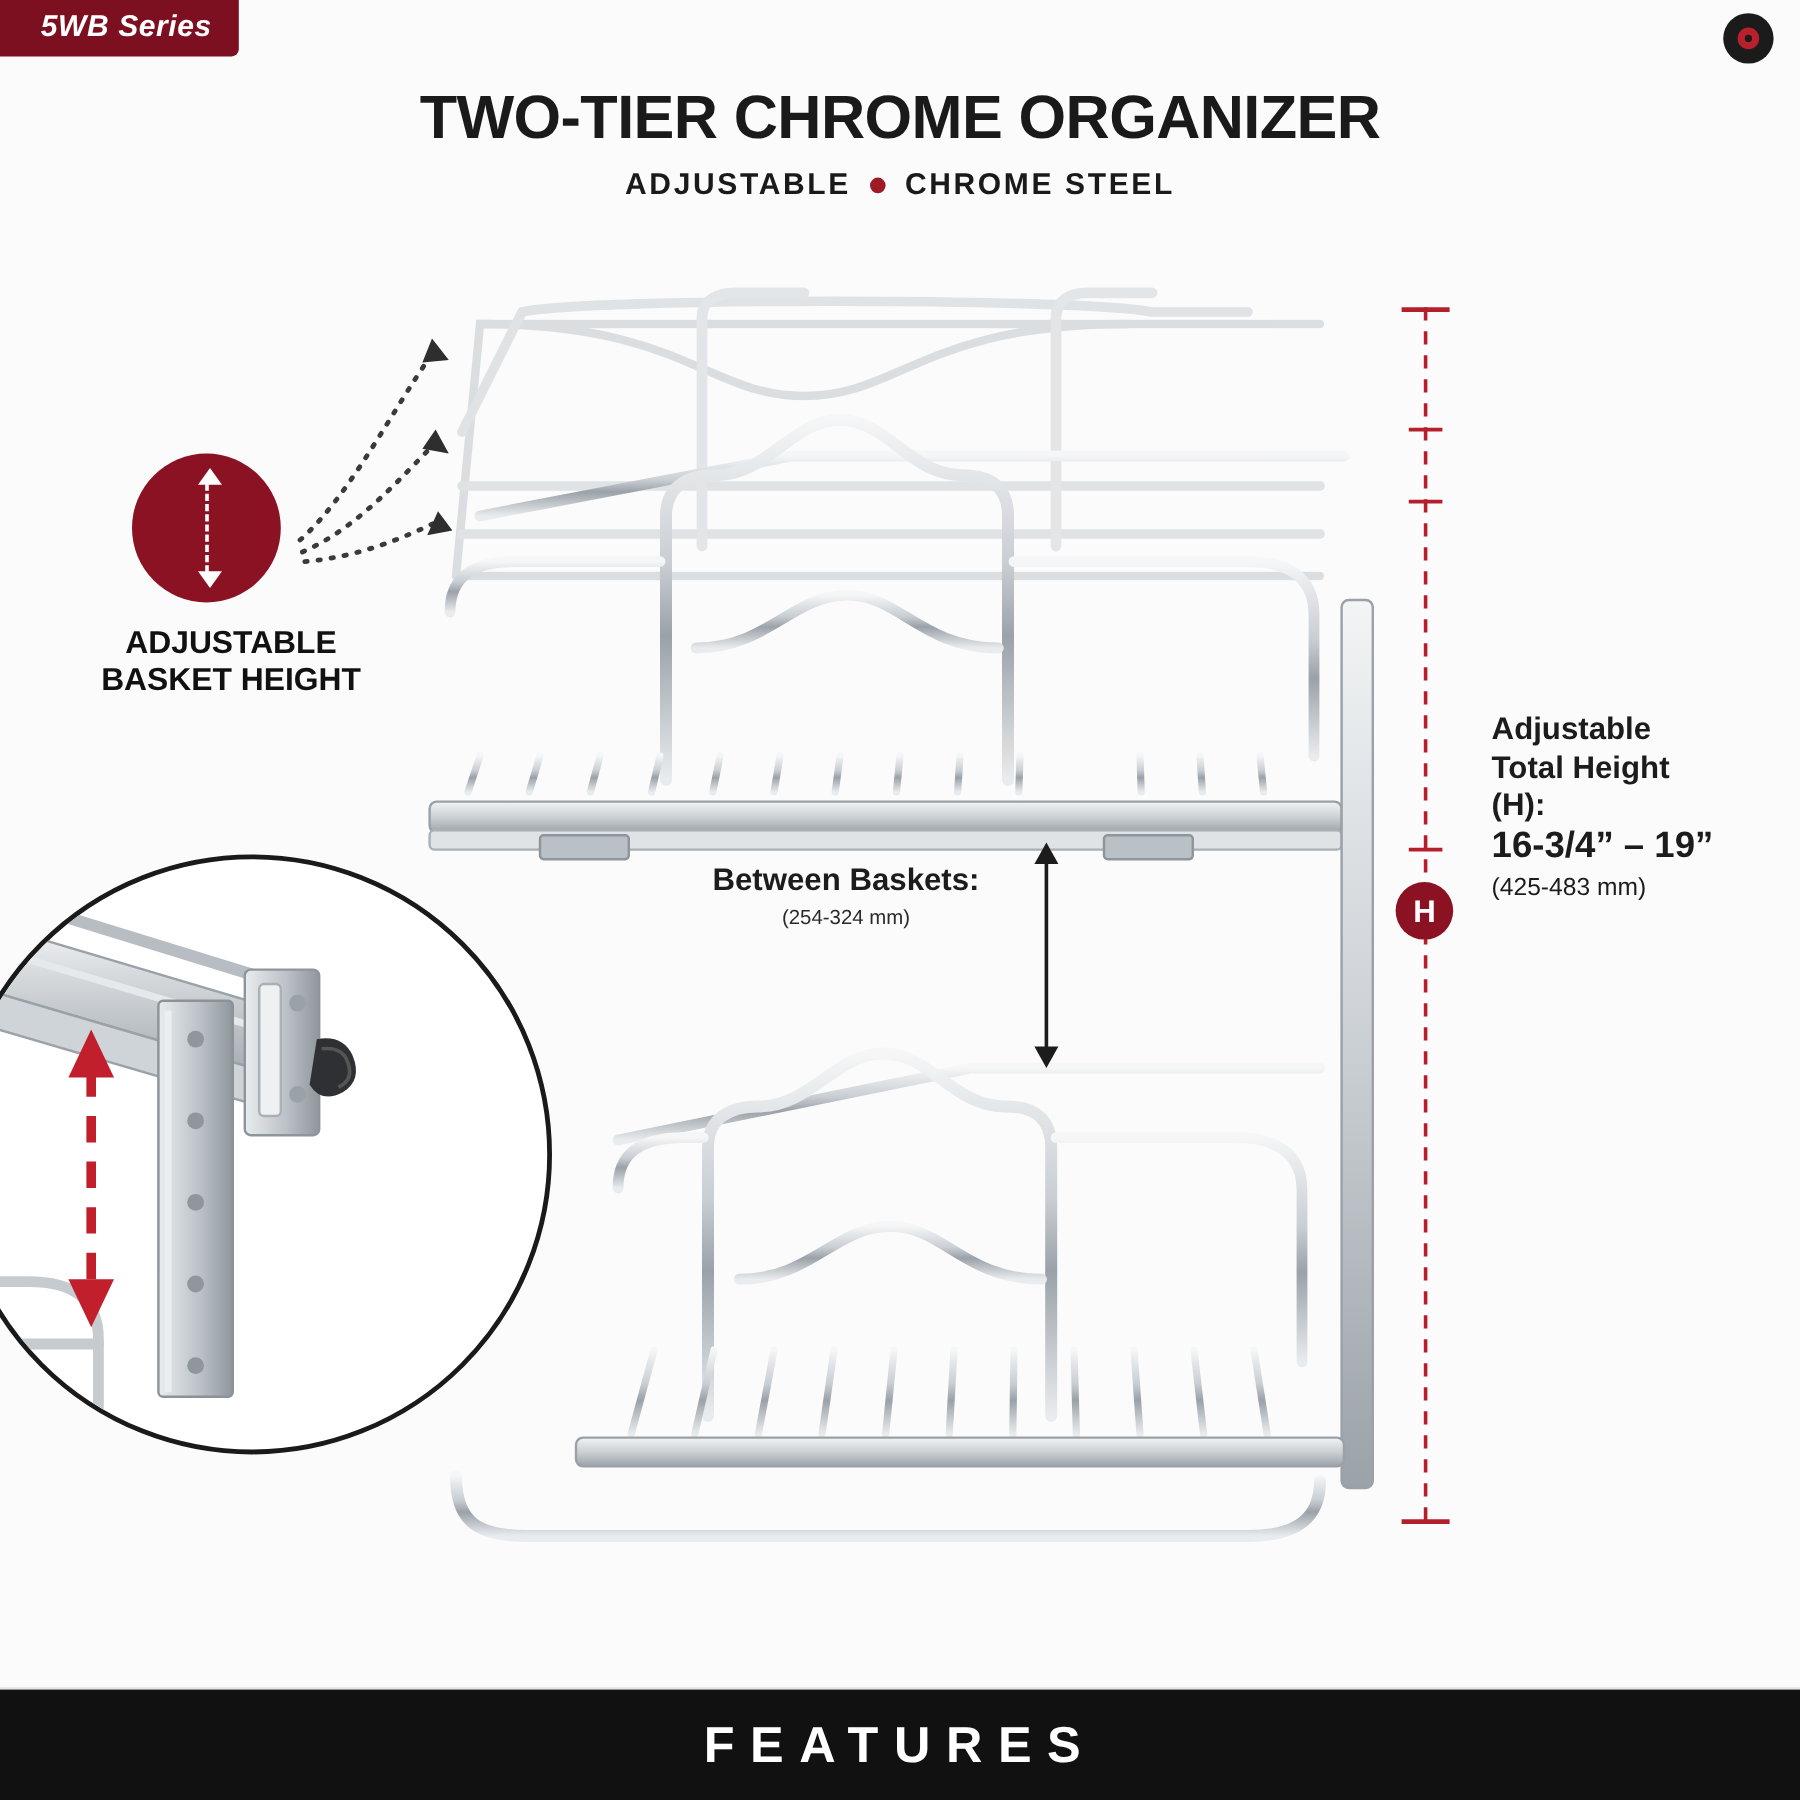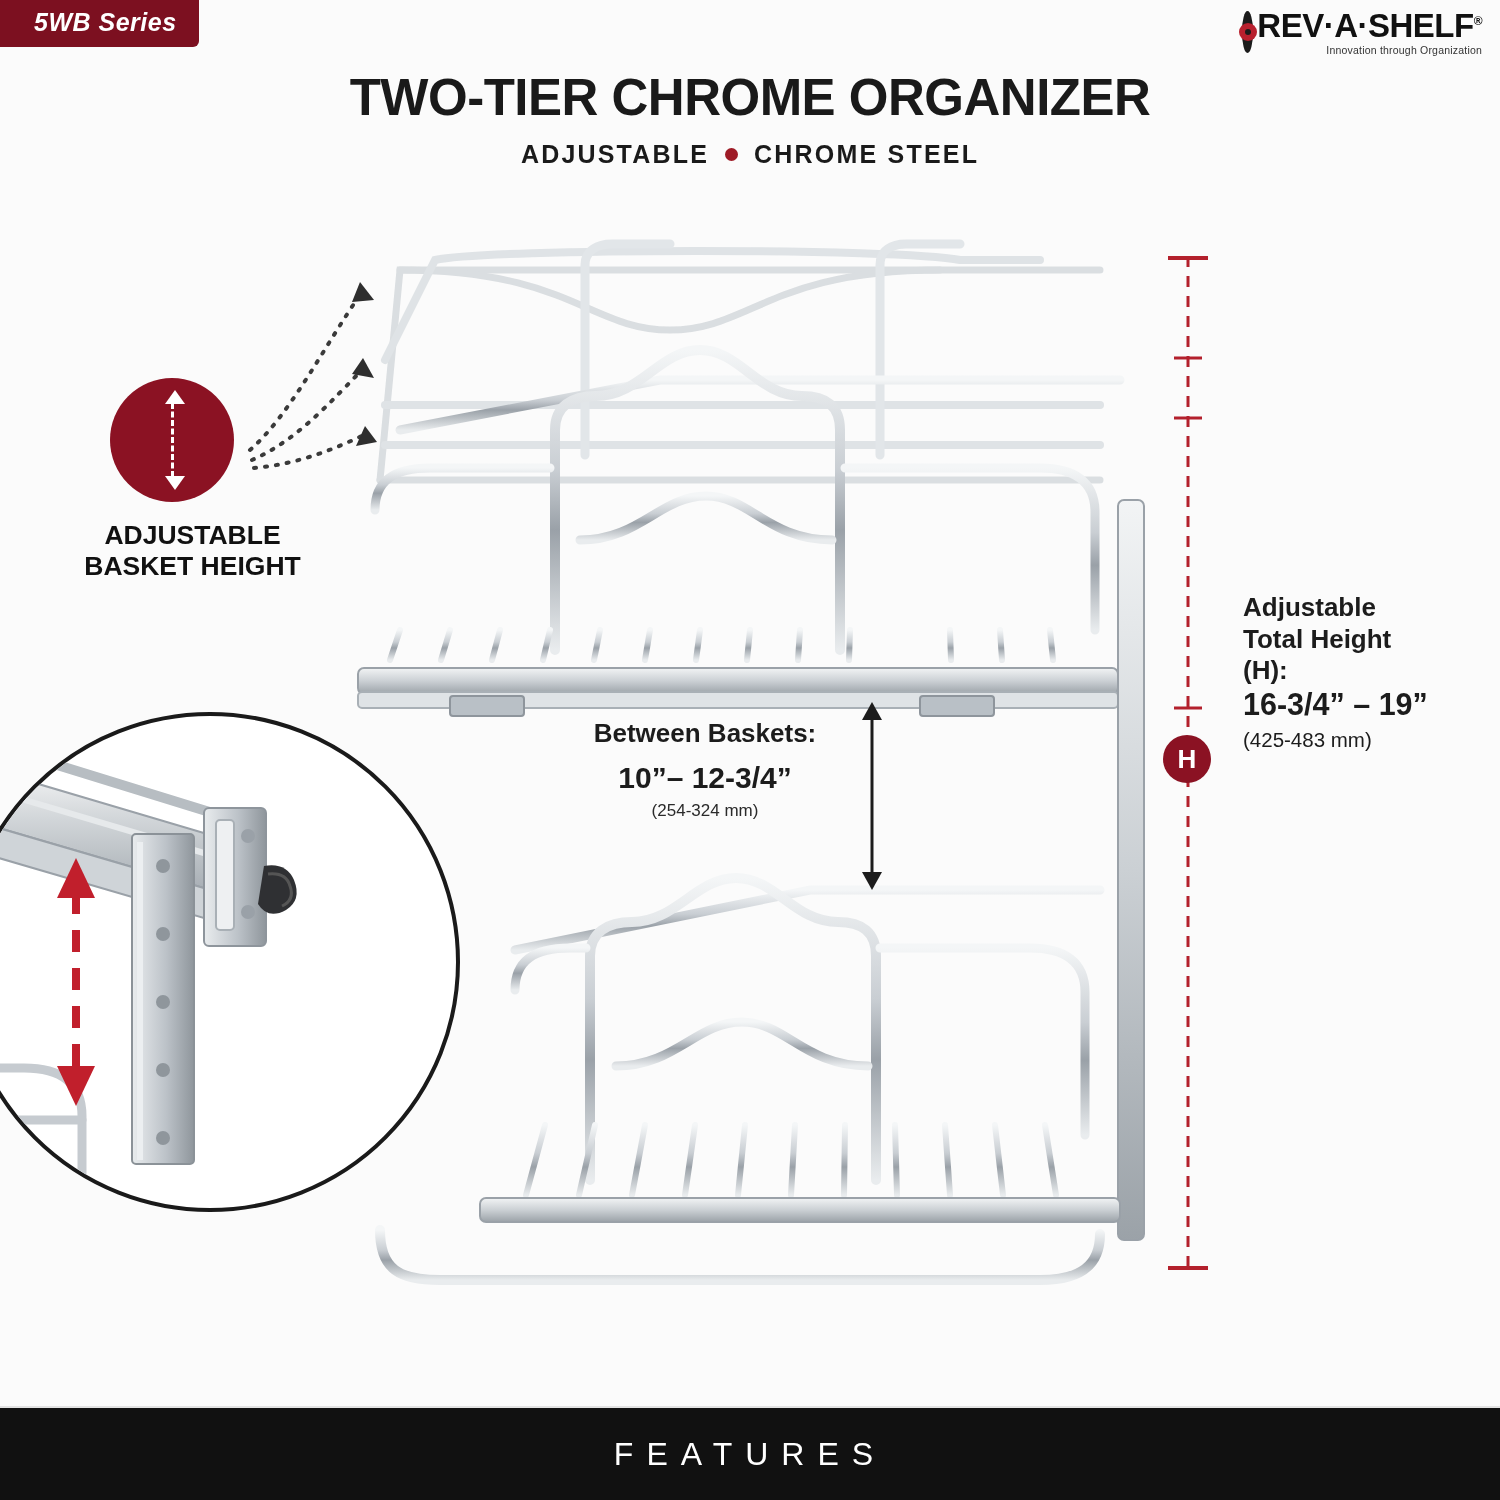--- a/index.html
+++ b/index.html
@@ -156,39 +156,35 @@
     overflow: hidden;
   }
 
   
   .features-bar {
     position: absolute; left: 0; right: 0; bottom: 0;
     height: 92px; background: #111111;
     display: flex; align-items: center; justify-content: center;
   }
   .features-bar span {
-    color: #ffffff; font-size: 32px; font-weight: normal;
+    color: #ffffff; font-size: 42px; font-weight: bold;
     letter-spacing: 13px;
   }
   .bottom-rule {
     position: absolute; left: 0; right: 0; bottom: 92px; height: 2px;
     background: #e3e3e3;
   }
 </style>
 </head>
 <body>
 
 <div class="series-badge">5WB Series</div>
 
 <div class="brand">
   <div class="brand-mark"></div>
-  <div class="brand-text">
-    <div class="brand-name"><span>REV·A·SHELF</span><sup>®</sup></div>
-    <div class="brand-tag">Innovation through Organization</div>
-  </div>
 </div>
 
 <div class="title">TWO-TIER CHROME ORGANIZER</div>
 <div class="subtitle">
   <span>ADJUSTABLE</span>
   <span class="dot"></span>
   <span>CHROME STEEL</span>
 </div>
 
 <div class="circle-badge">
@@ -366,21 +362,20 @@
 </svg>
 
 <svg style="position:absolute; left:852px; top:700px;" width="40" height="192">
   <line x1="20" y1="16" x2="20" y2="176" stroke="#1c1c1c" stroke-width="3"></line>
   <polygon points="20,2 30,20 10,20" fill="#1c1c1c"></polygon>
   <polygon points="20,190 30,172 10,172" fill="#1c1c1c"></polygon>
 </svg>
 
 <div class="usable">
   <div class="l1">Between Baskets:</div>
-  <div class="l2">10”– 12-3/4”</div>
   <div class="l3">(254-324 mm)</div>
 </div>
 
 <svg style="position:absolute; left:1160px; top:248px;" width="56" height="1030">
   <line x1="28" y1="8" x2="28" y2="1022" stroke="#b3202c" stroke-width="3" stroke-dasharray="11 9"></line>
   <line x1="8" y1="10" x2="48" y2="10" stroke="#b3202c" stroke-width="4"></line>
   <line x1="8" y1="1020" x2="48" y2="1020" stroke="#b3202c" stroke-width="4"></line>
   <line x1="14" y1="110" x2="42" y2="110" stroke="#b3202c" stroke-width="3"></line>
   <line x1="14" y1="170" x2="42" y2="170" stroke="#b3202c" stroke-width="3"></line>
   <line x1="14" y1="460" x2="42" y2="460" stroke="#b3202c" stroke-width="3"></line>

